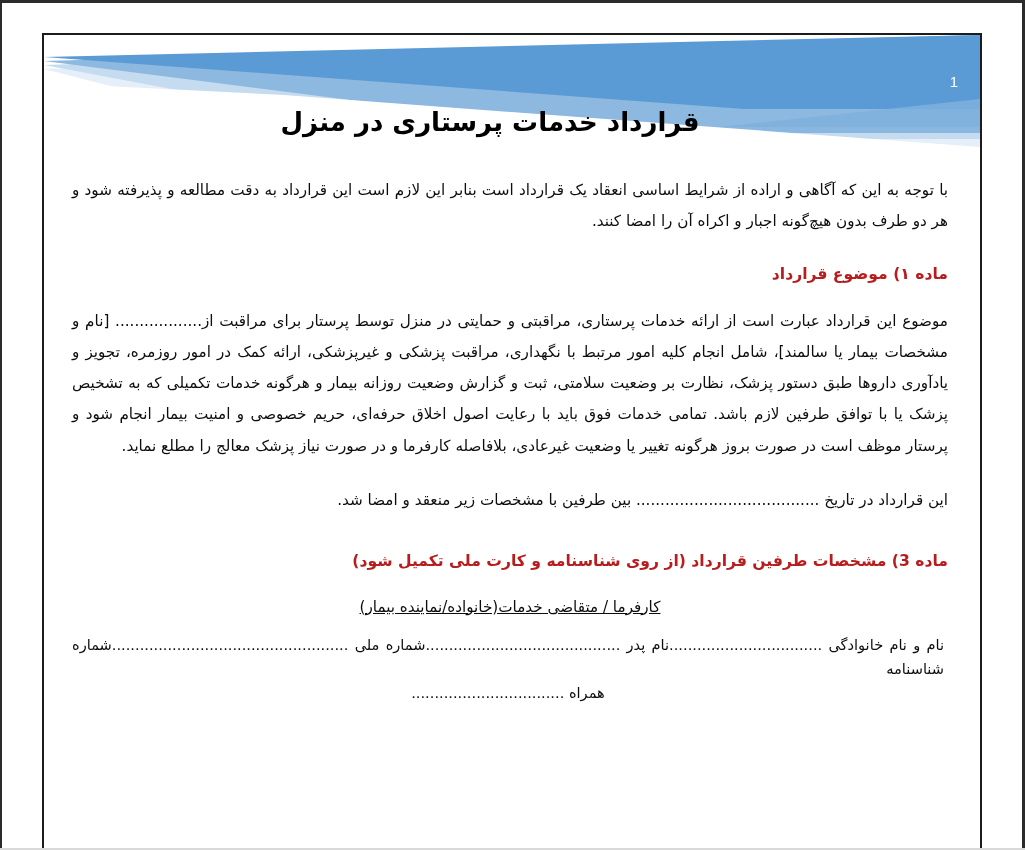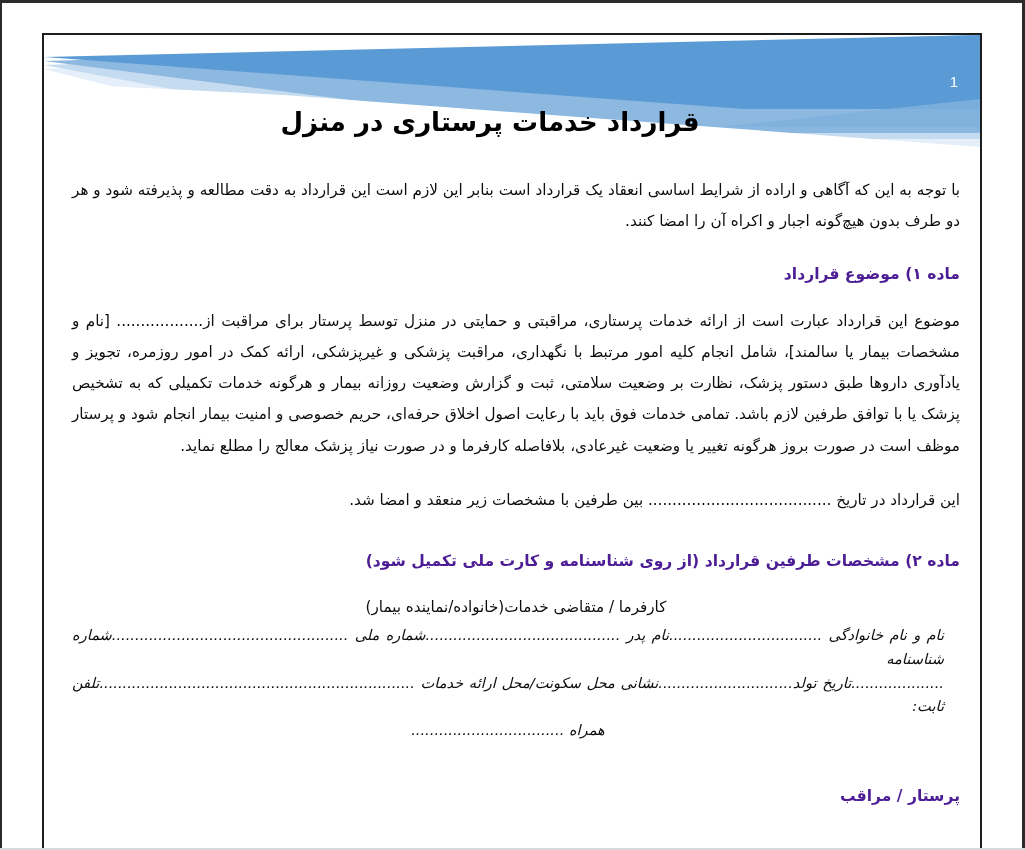--- a/index.html
+++ b/index.html
@@ -106,66 +106,66 @@
     z-index: 7;
     font-family: "DejaVu Sans", "Liberation Sans", sans-serif;
     padding-right: 56px;
     box-sizing: border-box;
     padding-left: 12px;
   }
 
   
   #doc-body {
     position: relative;
-    padding: 22px 20px 0 28px;
+    padding: 22px 32px 0 28px;
     direction: rtl;
     text-align: right;
   }
 
   .para {
     font-size: 15.2px;
     line-height: 2.05;
     color: #0d0d0d;
     margin: 0 0 14px 0;
     text-align: justify;
     text-align-last: right;
   }
   .para.justify-both {
     text-align: justify;
   }
   .heading {
     font-size: 15.6px;
     font-weight: bold;
-    color: #4c1d95;
+    color: #b91c1c;
     margin: 0 0 16px 0;
     line-height: 1.9;
   }
   .subheading {
     font-size: 15.2px;
     font-weight: normal;
     color: #0d0d0d;
-    margin: 0 0 2px 0;
+    margin: 0 0 12px 0;
     text-align: center;
     line-height: 1.9;
+    text-decoration: underline;
   }
   .centered {
     text-align: left;
   }
   .field-line {
     font-size: 14.6px;
     line-height: 1.62;
     color: #0d0d0d;
     margin: 0;
     text-align: justify;
     text-align-last: right;
     word-spacing: 0;
   }
   .field-block {
-    margin: 0 16px 18px 0;
-    font-style: italic;
+    margin: 0 4px 18px 0;
   }
   .field-line.center-line {
     text-align: left;
     text-align-last: center;
   }
   .spacer-sm { height: 9px; }
   .spacer-md { height: 17px; }
   .spacer-lg { height: 22px; }
 </style>
 </head>
@@ -212,30 +212,28 @@
       <h2 class="heading">ماده ۱) موضوع قرارداد</h2>
 
       <p class="para justify-both">موضوع این قرارداد عبارت است از ارائه خدمات پرستاری، مراقبتی و حمایتی در منزل توسط پرستار برای مراقبت از.................. [نام و مشخصات بیمار یا سالمند]، شامل انجام کلیه امور مرتبط با نگهداری، مراقبت پزشکی و غیرپزشکی، ارائه کمک در امور روزمره، تجویز و یادآوری داروها طبق دستور پزشک، نظارت بر وضعیت سلامتی، ثبت و گزارش وضعیت روزانه بیمار و هرگونه خدمات تکمیلی که به تشخیص پزشک یا با توافق طرفین لازم باشد. تمامی خدمات فوق باید با رعایت اصول اخلاق حرفه‌ای، حریم خصوصی و امنیت بیمار انجام شود و پرستار موظف است در صورت بروز هرگونه تغییر یا وضعیت غیرعادی، بلافاصله کارفرما و در صورت نیاز پزشک معالج را مطلع نماید.</p>
 
       <div class="spacer-sm"></div>
 
       <p class="para centered">این قرارداد در تاریخ ...................................... بین طرفین با مشخصات زیر منعقد و امضا شد.</p>
 
       <div class="spacer-md"></div>
 
-      <h2 class="heading">ماده ۲) مشخصات طرفین قرارداد (از روی شناسنامه و کارت ملی تکمیل شود)</h2>
+      <h2 class="heading">ماده 3) مشخصات طرفین قرارداد (از روی شناسنامه و کارت ملی تکمیل شود)</h2>
 
       <p class="subheading">کارفرما / متقاضی خدمات(خانواده/نماینده بیمار)</p>
 
       <div class="field-block">
         <p class="field-line">نام و نام خانوادگی .................................نام پدر ..........................................شماره ملی ...................................................شماره شناسنامه</p>
-        <p class="field-line">....................تاریخ تولد.............................نشانی محل سکونت/محل ارائه خدمات ....................................................................تلفن ثابت:</p>
         <p class="field-line center-line">همراه .................................</p>
       </div>
 
 
       <div class="spacer-lg"></div>
 
-      <h3 class="heading">پرستار / مراقب</h3>
 
     </div>
   </div>
 </div>
 
 </body></html>

